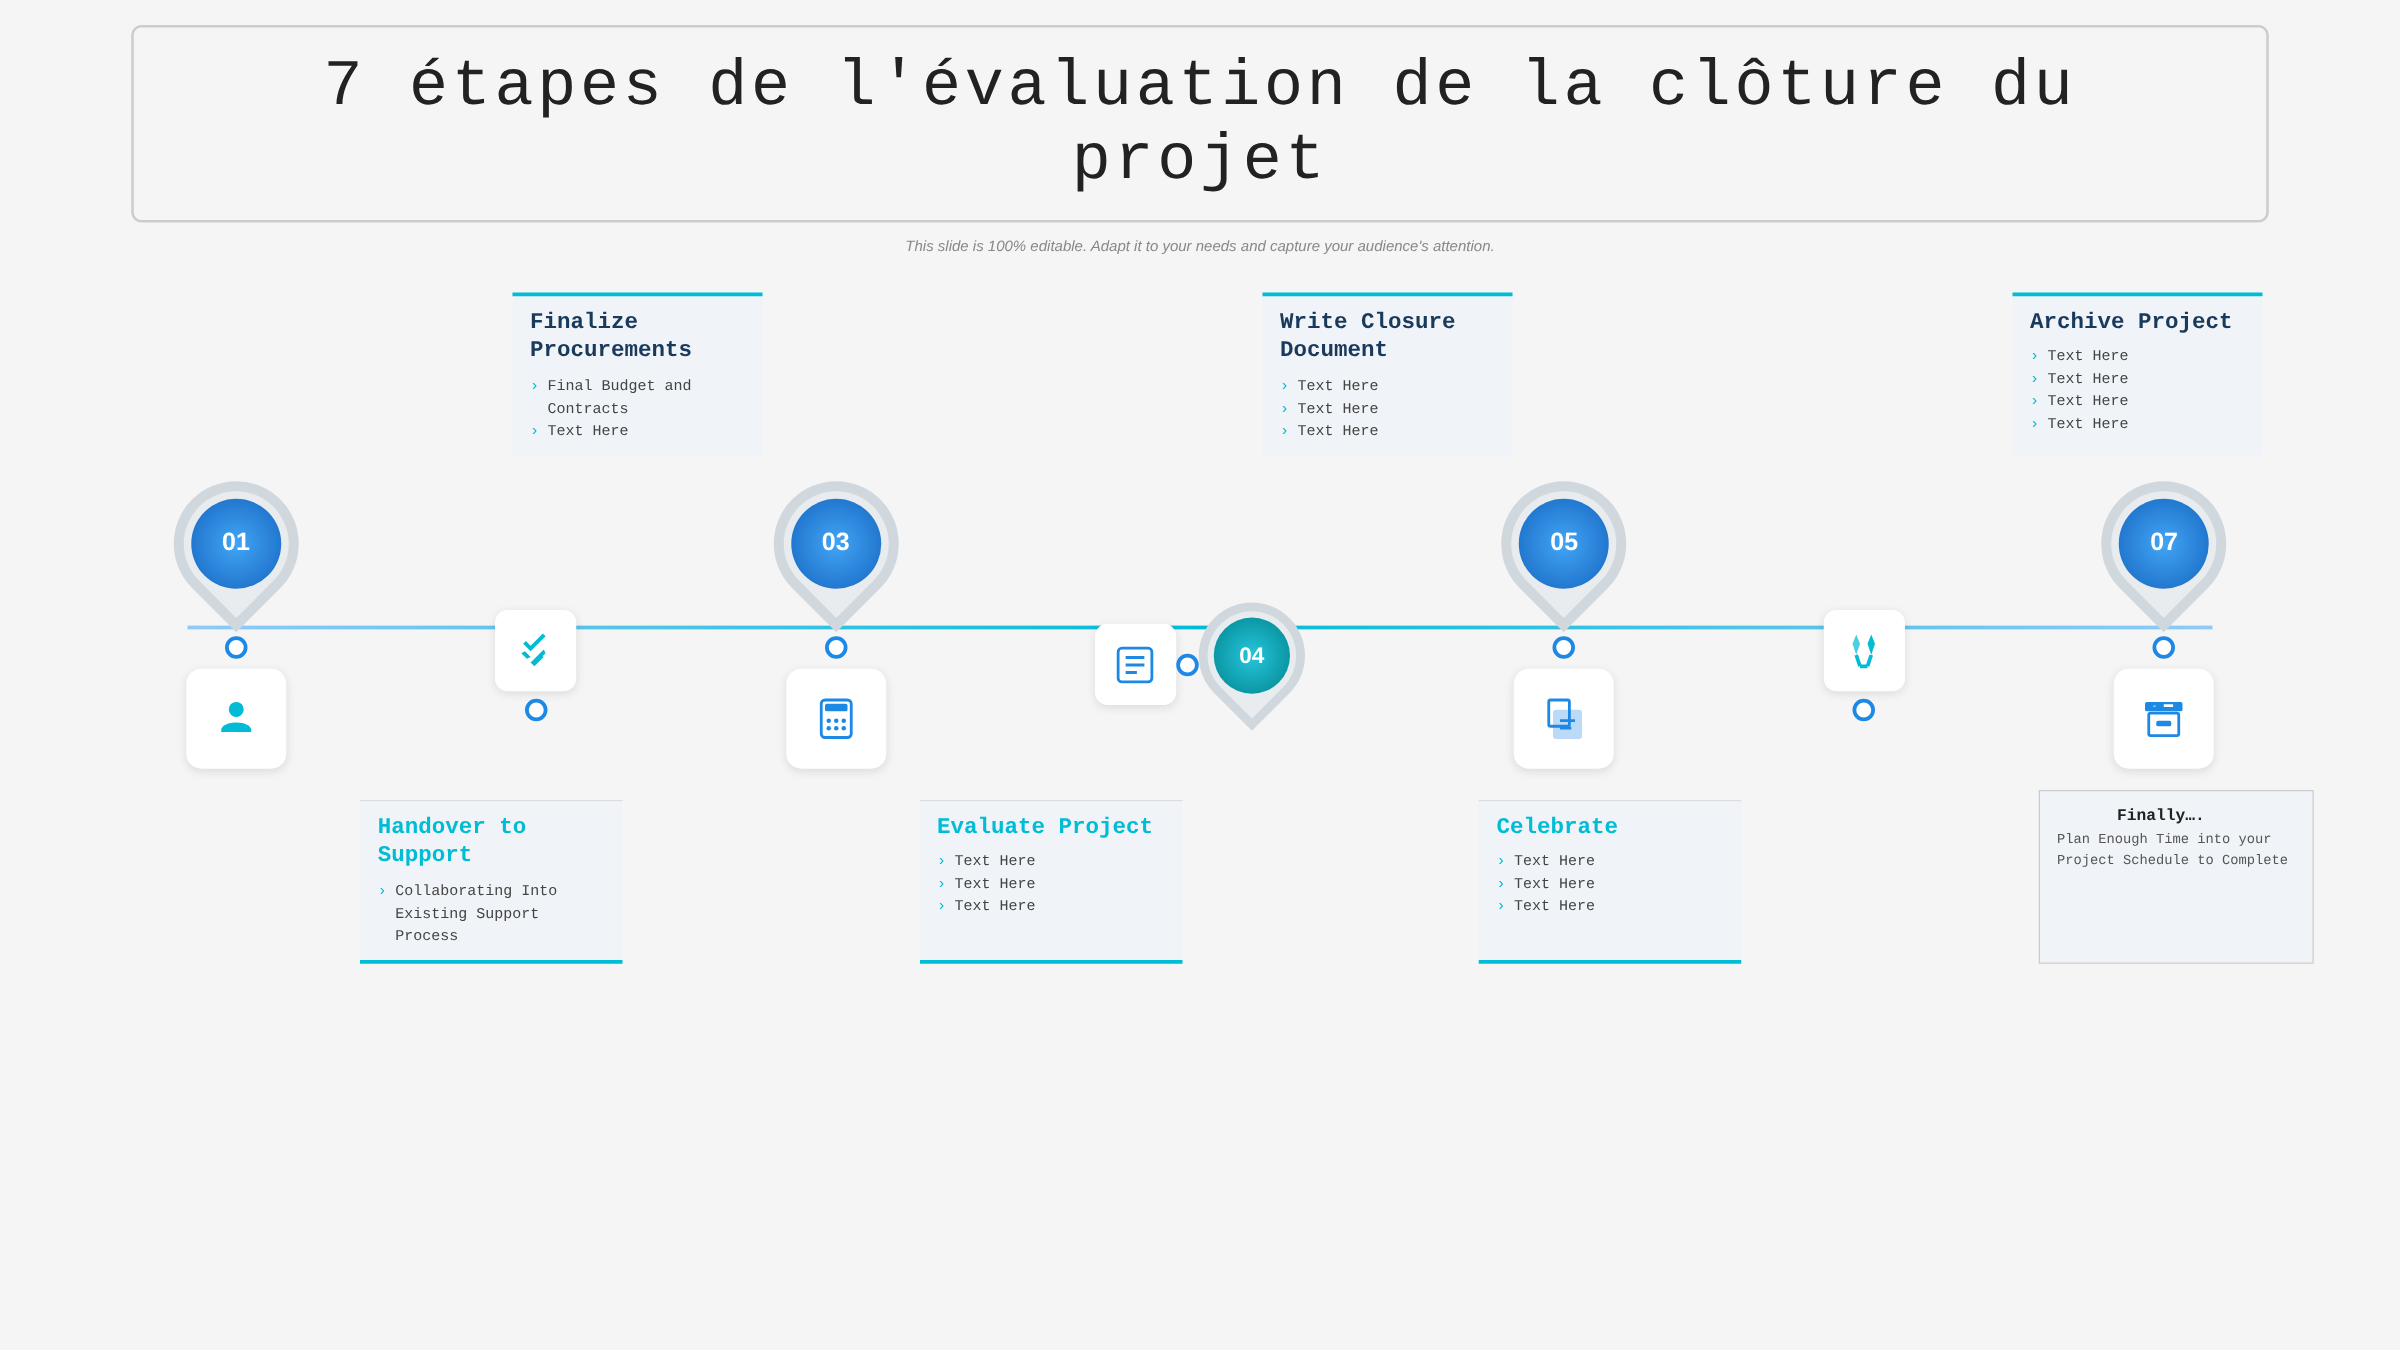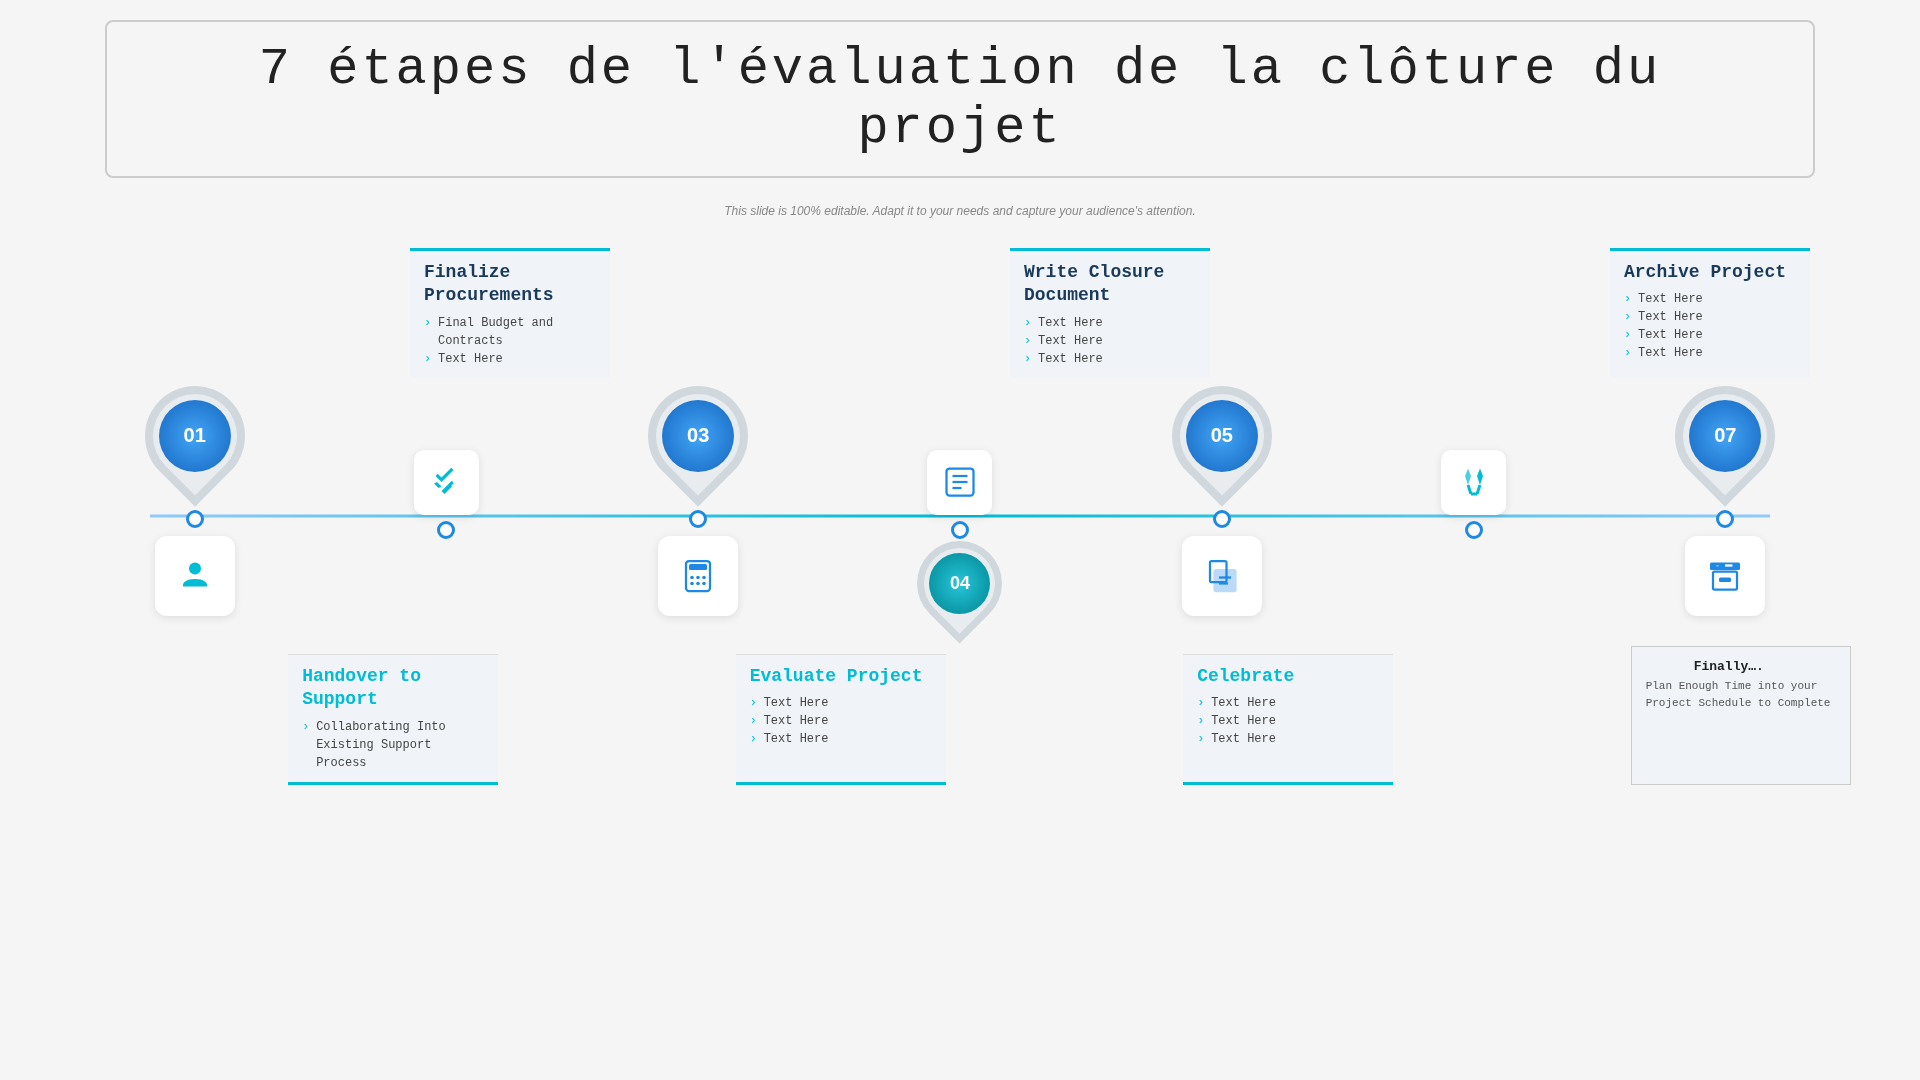--- a/index.html
+++ b/index.html
@@ -12,21 +12,21 @@
       display: flex;
       flex-direction: column;
       align-items: center;
       padding: 20px 60px;
     }
 
     .title-box {
       border: 2px solid #ccc;
       border-radius: 8px;
       padding: 18px 40px;
-      margin-bottom: 26px;
+      margin-bottom: 12px;
       width: 95%;
       text-align: center;
     }
     .title-box h1 {
       font-size: 52px;
       font-weight: 400;
       letter-spacing: 3px;
       color: #222;
       font-family: 'Courier New', Courier, monospace;
     }
@@ -242,21 +242,21 @@
       <h3>Archive Project</h3>
       <ul>
         <li>Text Here</li>
         <li>Text Here</li>
         <li>Text Here</li>
         <li>Text Here</li>
       </ul>
     </div>
   </div>
 
-  <div style="display:flex; justify-content:space-around; width:100%; position:relative; height:260px;">
+  <div style="display:flex; justify-content:space-around; align-items:center; width:100%; position:relative; height:260px;">
 
     <div style="position:absolute; top:50%; left:5%; right:5%; height:3px; background: linear-gradient(to right, #90caf9, #00bcd4, #90caf9); transform:translateY(-50%); z-index:0;"></div>
 
     <div style="display:flex; flex-direction:column; align-items:center; z-index:1;">
       <div class="marker">
         <div class="marker-bg"></div>
         <div class="marker-inner"></div>
         <div class="marker-num blue">01</div>
       </div>
       <div class="dot-indicator"></div>
@@ -295,21 +295,21 @@
             <circle cx="8" cy="13" r="1.2" fill="#1e88e5"></circle>
             <circle cx="12" cy="13" r="1.2" fill="#1e88e5"></circle>
             <circle cx="16" cy="13" r="1.2" fill="#1e88e5"></circle>
             <circle cx="8" cy="17" r="1.2" fill="#1e88e5"></circle>
             <circle cx="12" cy="17" r="1.2" fill="#1e88e5"></circle>
             <circle cx="16" cy="17" r="1.2" fill="#1e88e5"></circle>
           </svg>
       </div>
     </div>
 
-    <div style="display:flex; flex-direction:column; align-items:center; z-index:1; margin-top:60px;">
+    <div style="display:flex; flex-direction:row; align-items:center; z-index:1; margin-top:60px;">
 
       <div class="icon-box-sm">
         <svg class="icon-svg" viewBox="0 0 24 24" width="30" height="30">
             <rect x="3" y="3" width="18" height="18" rx="2" fill="none" stroke="#1e88e5" stroke-width="1.5"></rect>
             <line x1="7" y1="8" x2="17" y2="8" stroke="#1e88e5" stroke-width="1.5"></line>
             <line x1="7" y1="12" x2="17" y2="12" stroke="#1e88e5" stroke-width="1.5"></line>
             <line x1="7" y1="16" x2="13" y2="16" stroke="#1e88e5" stroke-width="1.5"></line>
           </svg>
       </div>
       <div class="dot-indicator" style="margin:2px 0;"></div>

